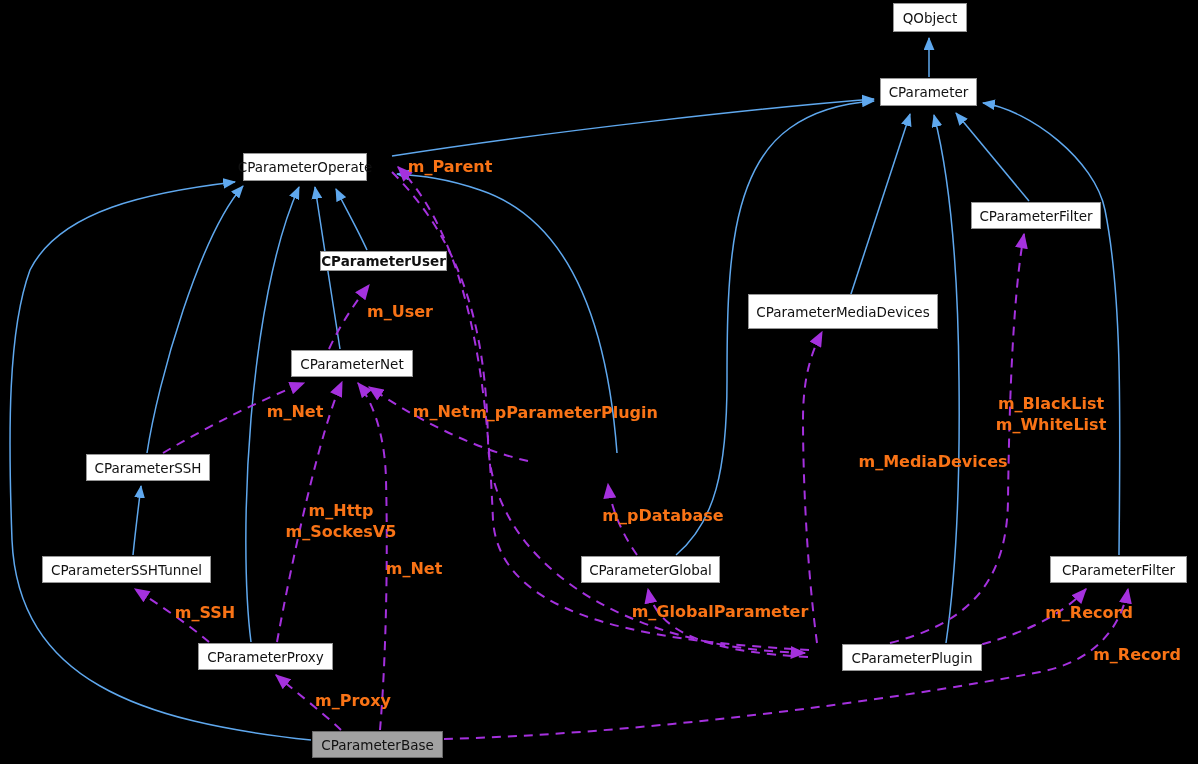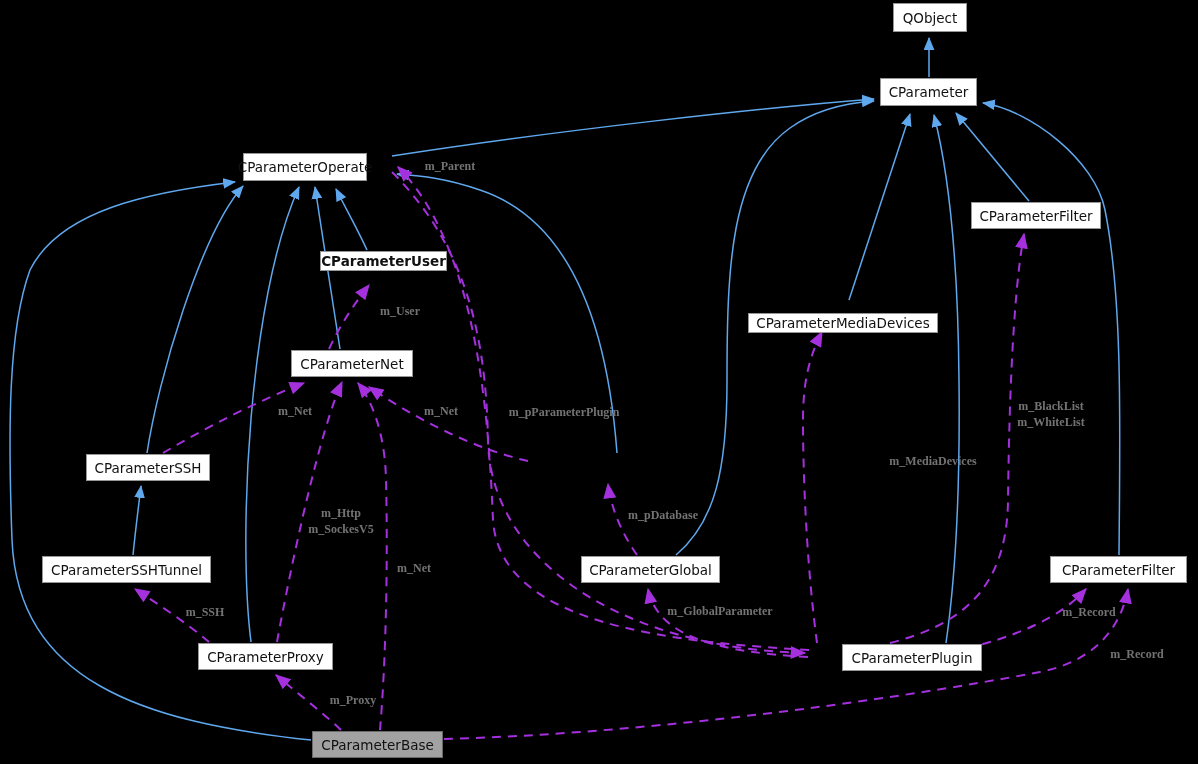--- a/index.html
+++ b/index.html
@@ -3,22 +3,22 @@
 <meta charset="utf-8">
 <style>
   html,body{margin:0;padding:0;background:#000;}
   #canvas{position:relative;width:1198px;height:764px;background:#000;overflow:hidden;
           font-family:"DejaVu Sans","Liberation Sans",sans-serif;}
   #edges{position:absolute;left:0;top:0;}
   .node{position:absolute;box-sizing:border-box;background:#ffffff;border:1px solid #969696;
         color:#111;font-size:13.5px;display:flex;align-items:center;justify-content:center;
         white-space:nowrap;cursor:pointer;}
   .node.highlight{background:#a2a2a2;border-color:#6a6a6a;}
-  .edge-label{position:absolute;color:#737373;font-size:12px;font-weight:bold;
-              white-space:pre;text-align:center;transform:translate(-50%,-50%);line-height:1.3;font-family:Liberation Serif, serif;}
+  .edge-label{position:absolute;color:#f97316;font-size:16px;font-weight:bold;
+              white-space:pre;text-align:center;transform:translate(-50%,-50%);line-height:1.3;}
 </style>
 </head>
 <body>
 
 <div id="canvas">
 
   <svg id="edges" width="1198" height="764" viewBox="0 0 1198 764">
     <defs>
       <marker id="arrB" viewBox="0 0 12 10" refX="11" refY="5" markerWidth="13" markerHeight="11" orient="auto" markerUnits="userSpaceOnUse">
         <path d="M0,0 L12,5 L0,10 z" fill="#5fa8ee"></path>
@@ -68,21 +68,21 @@
   <div class="node" style="left:880px;top:78px;width:97px;height:28px;">CParameter</div>
   <div class="node" style="left:243px;top:153px;width:124px;height:28px;">CParameterOperate</div>
   <div class="node" style="left:320px;top:251px;width:127px;height:20px;font-weight:bold;">CParameterUser</div>
   <div class="node" style="left:291px;top:350px;width:122px;height:27px;">CParameterNet</div>
   <div class="node" style="left:86px;top:454px;width:124px;height:27px;">CParameterSSH</div>
   <div class="node" style="left:42px;top:556px;width:169px;height:27px;">CParameterSSHTunnel</div>
   <div class="node" style="left:198px;top:643px;width:135px;height:27px;">CParameterProxy</div>
   <div class="node highlight" style="left:312px;top:731px;width:131px;height:27px;">CParameterBase</div>
   <div class="node" style="left:581px;top:556px;width:139px;height:27px;">CParameterGlobal</div>
   <div class="node" style="left:842px;top:644px;width:140px;height:27px;text-align:center;">CParameterPlugin</div>
-  <div class="node" style="left:748px;top:313px;width:190px;height:20px;">CParameterMediaDevices</div>
+  <div class="node" style="left:748px;top:294px;width:190px;height:35px;">CParameterMediaDevices</div>
   <div class="node" style="left:971px;top:202px;width:130px;height:27px;">CParameterFilter</div>
   <div class="node" style="left:1050px;top:556px;width:137px;height:27px;">CParameterFilter</div>
 
   <div class="edge-label" style="left:450px;top:167px;">m_Parent</div>
   <div class="edge-label" style="left:564px;top:413px;">m_pParameterPlugin</div>
   <div class="edge-label" style="left:400px;top:312px;">m_User</div>
   <div class="edge-label" style="left:295px;top:412px;">m_Net</div>
   <div class="edge-label" style="left:441px;top:412px;">m_Net</div>
   <div class="edge-label" style="left:341px;top:522px;">m_Http
 m_SockesV5</div>

